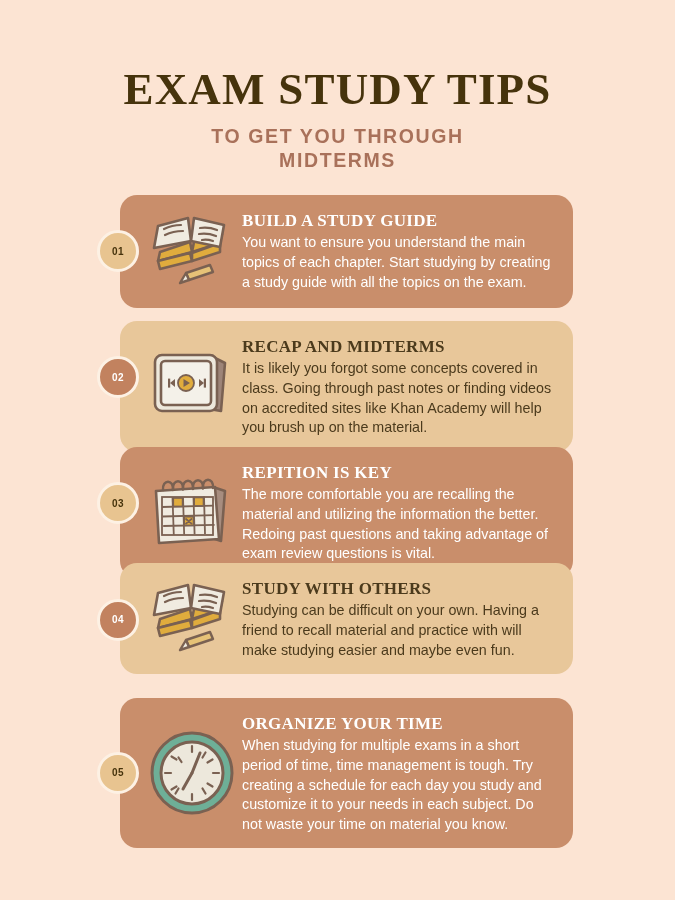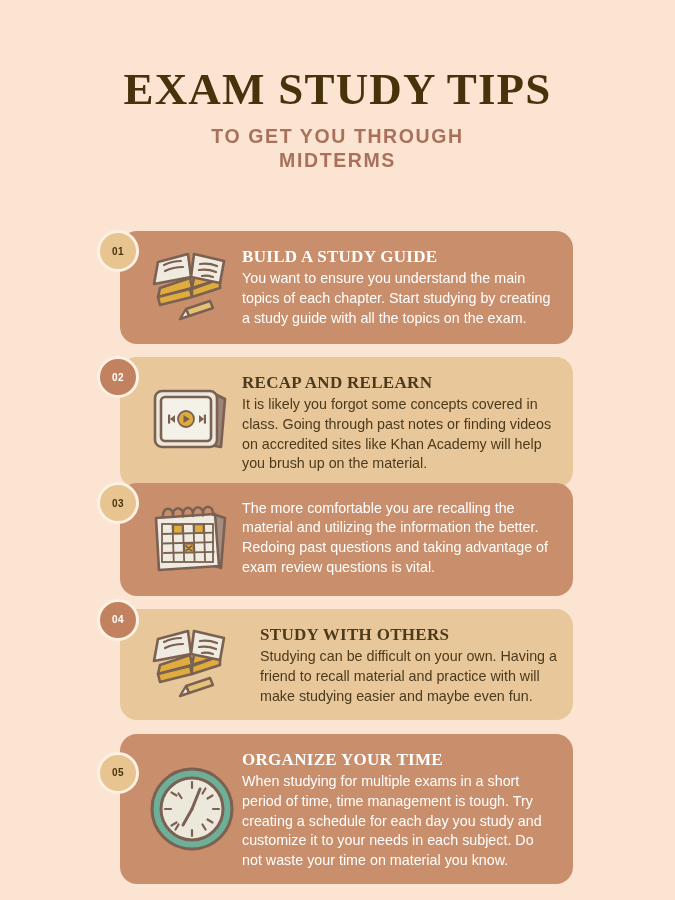--- a/index.html
+++ b/index.html
@@ -57,21 +57,20 @@
   }
   .card {
     position: absolute;
     left: 120px;
     width: 453px;
     border-radius: 17px;
     box-sizing: border-box;
     display: flex;
     align-items: flex-start;
     padding: 14px 16px 14px 26px;
-    margin-top: 36px;
   }
   .card.terracotta {
     background: #C98E6B;
   }
   .card.tan {
     background: #E8C79A;
   }
 
   .icon-slot {
     flex: 0 0 92px;
@@ -187,21 +186,21 @@
   <path d="M34.5 30 L41 34 L34.5 38 Z" fill="#7A6152"></path>
   <g fill="#7A6152">
     <path d="M26 30 L26 38 L21 34 Z"></path>
     <rect x="19" y="29.6" width="2.2" height="9"></rect>
     <path d="M50 30 L50 38 L55 34 Z"></path>
     <rect x="54.8" y="29.6" width="2.2" height="9"></rect>
   </g>
 </svg>
 </div>
           <div class="texts">
-            <div class="card-title">RECAP AND RELEARN</div>
+            <div class="card-title">RECAP AND MIDTERMS</div>
             <div class="card-body">It is likely you forgot some concepts covered in class. Going through past notes or finding videos on accredited sites like Khan Academy will help you brush up on the material.</div>
           </div>
         </div>
         <div class="badge fill-terracotta" style="top: 161.5px;">02</div>
       </div>
       <div class="card-wrap">
         <div class="card terracotta" style="top: 252px; min-height: 113px;">
           <div class="icon-slot">
 <svg width="86" height="82" viewBox="0 0 86 82">
   <g stroke="#7A6152" stroke-width="2.6" stroke-linejoin="round" stroke-linecap="round">
@@ -227,27 +226,28 @@
   </g>
   <g fill="#E0AC3D" stroke="#7A6152" stroke-width="1.6">
     <rect x="24.3" y="27" width="9.3" height="8.4"></rect>
     <rect x="45.2" y="26.5" width="9.3" height="8.4"></rect>
     <rect x="35.2" y="45.7" width="9.3" height="8.7"></rect>
   </g>
   <path d="M37 48 L42.5 52.6 M42.5 48 L37 52.6" stroke="#7A6152" stroke-width="1.8" stroke-linecap="round"></path>
 </svg>
 </div>
           <div class="texts">
+            <div class="card-title">REPITION IS KEY</div>
             <div class="card-body">The more comfortable you are recalling the material and utilizing the information the better. Redoing past questions and taking advantage of exam review questions is vital.</div>
           </div>
         </div>
         <div class="badge fill-tan" style="top: 287.5px;">03</div>
       </div>
       <div class="card-wrap">
-        <div class="card tan" style="top: 378px; min-height: 108px; gap: 18px;">
+        <div class="card tan" style="top: 368px; min-height: 108px;">
           <div class="icon-slot">
 <svg width="84" height="78" viewBox="0 0 84 78">
   <g stroke="#7A6152" stroke-width="2.6" stroke-linejoin="round" stroke-linecap="round">
     <path d="M8 49 L10 40 L40 30 L42 40 Z" fill="#E0AC3D"></path>
     <path d="M42 40 L44 30 L72 22 L70 31 Z" fill="#E0AC3D"></path>
     <path d="M8 49 L40 41 L42 49 L10 57 Z" fill="#E0AC3D"></path>
     <path d="M42 49 L42 41 L70 31 L70 40 Z" fill="#E0AC3D"></path>
     <path d="M4 36 L8 14 L38 6 L41 29 Z" fill="#F0EBE0"></path>
     <path d="M41 29 L44 6 L74 13 L70 35 Z" fill="#F0EBE0"></path>
     <path d="M14 17 C20 14 26 13 31 13" fill="none" stroke-width="2.2"></path>

